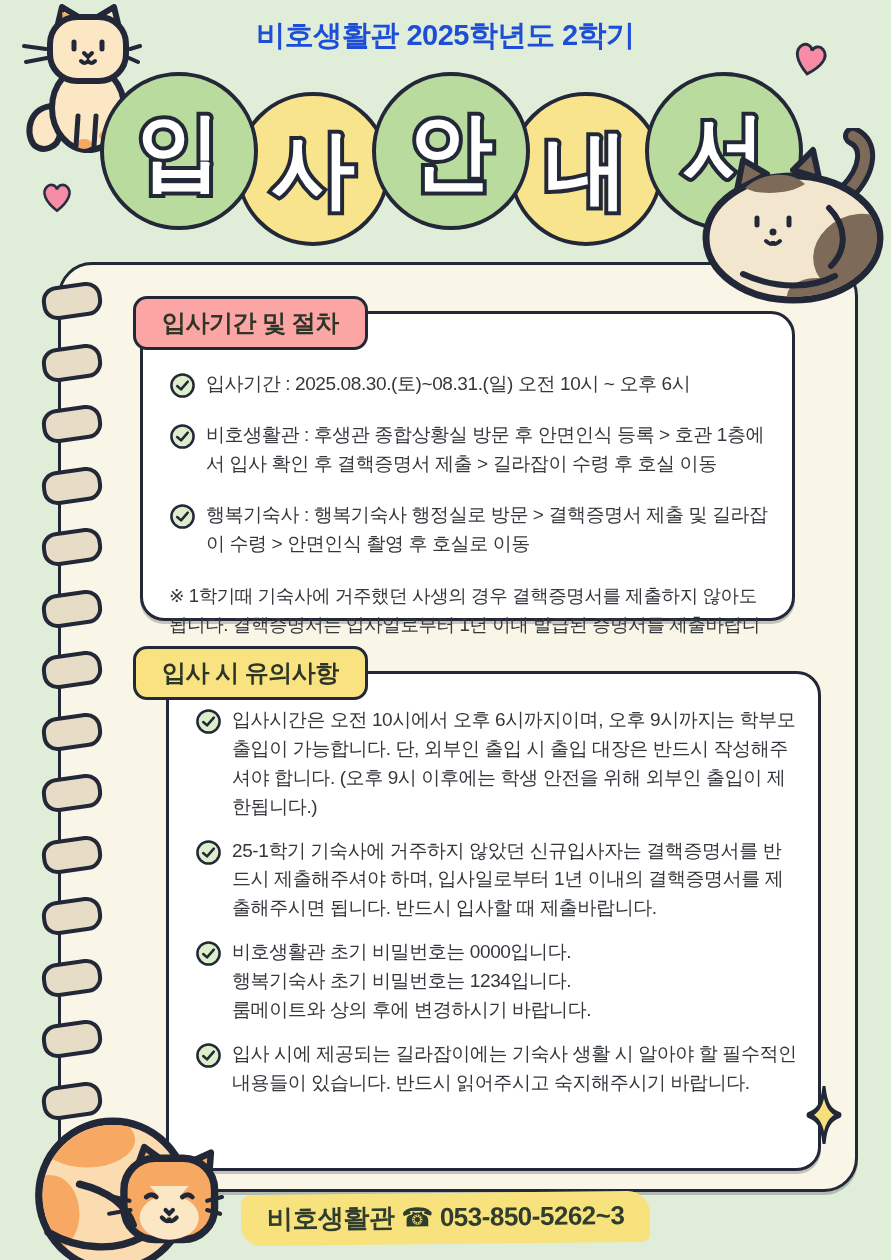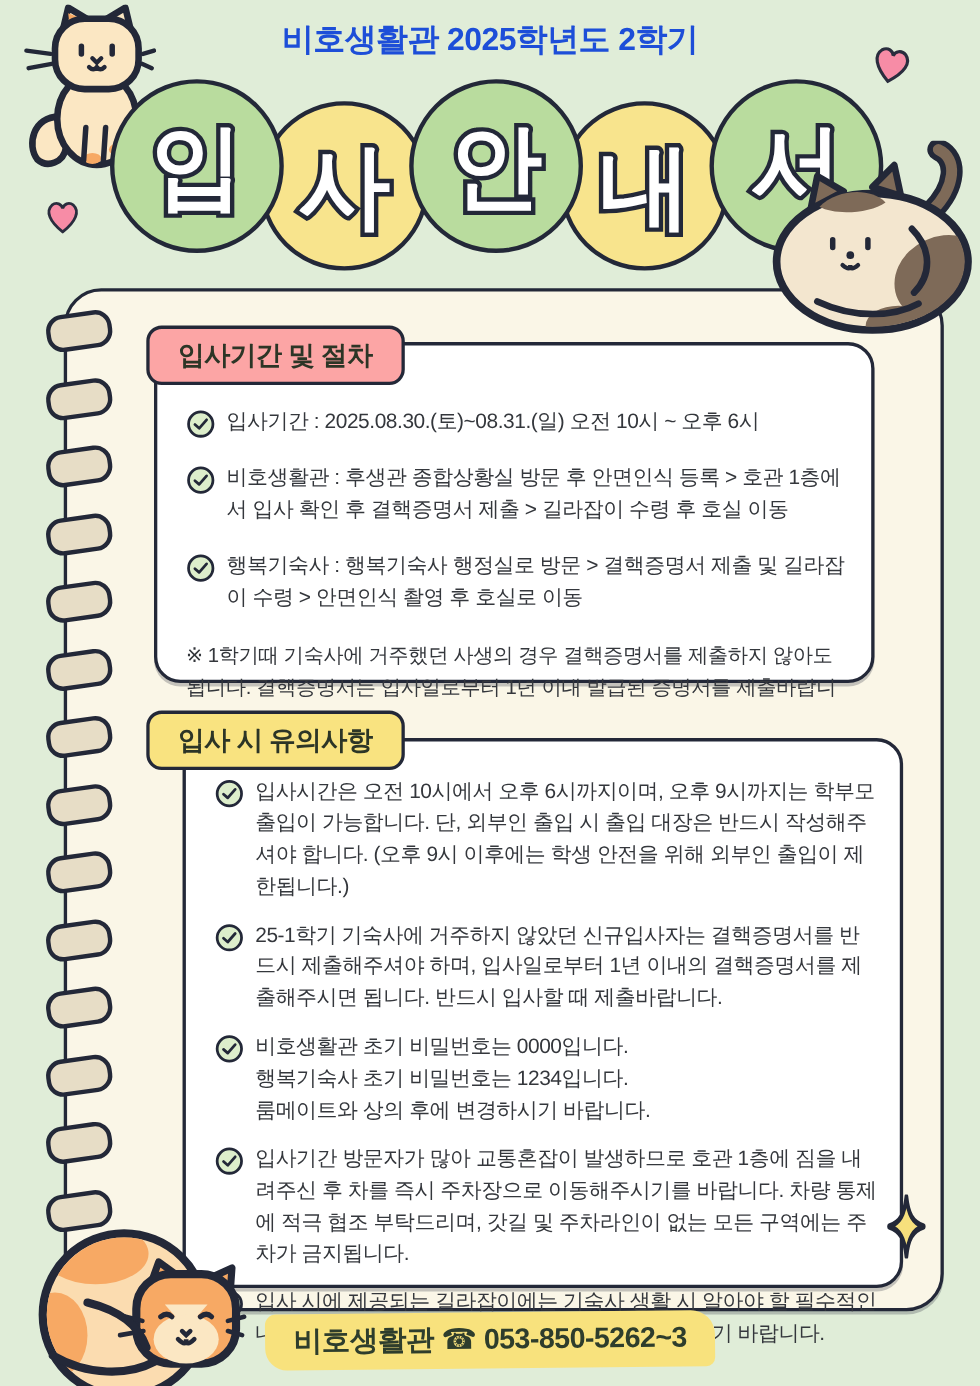--- a/index.html
+++ b/index.html
@@ -188,27 +188,20 @@
   <div class="check-item">
     <svg class="check-icon" viewBox="0 0 28 28">
       <circle cx="14" cy="14" r="11.5" fill="#ddeecb" stroke="#232838" stroke-width="2.6"></circle>
       <path d="M8.5 14.5 L12.5 18 L19.5 10" fill="none" stroke="#232838" stroke-width="2.6" stroke-linecap="round" stroke-linejoin="round"></path>
     </svg>
     <div class="check-text">비호생활관 초기 비밀번호는 0000입니다.
 행복기숙사 초기 비밀번호는 1234입니다.
 룸메이트와 상의 후에 변경하시기 바랍니다.</div>
   </div>
 
-  <div class="check-item">
-    <svg class="check-icon" viewBox="0 0 28 28">
-      <circle cx="14" cy="14" r="11.5" fill="#ddeecb" stroke="#232838" stroke-width="2.6"></circle>
-      <path d="M8.5 14.5 L12.5 18 L19.5 10" fill="none" stroke="#232838" stroke-width="2.6" stroke-linecap="round" stroke-linejoin="round"></path>
-    </svg>
-    <div class="check-text">입사기간 방문자가 많아 교통혼잡이 발생하므로 호관 1층에 짐을 내려주신 후 차를 즉시 주차장으로 이동해주시기를 바랍니다. 차량 통제에 적극 협조 부탁드리며, 갓길 및 주차라인이 없는 모든 구역에는 주차가 금지됩니다.</div>
-  </div>
 
   <div class="check-item">
     <svg class="check-icon" viewBox="0 0 28 28">
       <circle cx="14" cy="14" r="11.5" fill="#ddeecb" stroke="#232838" stroke-width="2.6"></circle>
       <path d="M8.5 14.5 L12.5 18 L19.5 10" fill="none" stroke="#232838" stroke-width="2.6" stroke-linecap="round" stroke-linejoin="round"></path>
     </svg>
     <div class="check-text">입사 시에 제공되는 길라잡이에는 기숙사 생활 시 알아야 할 필수적인 내용들이 있습니다. 반드시 읽어주시고 숙지해주시기 바랍니다.</div>
   </div>
 </div>
   </div>

